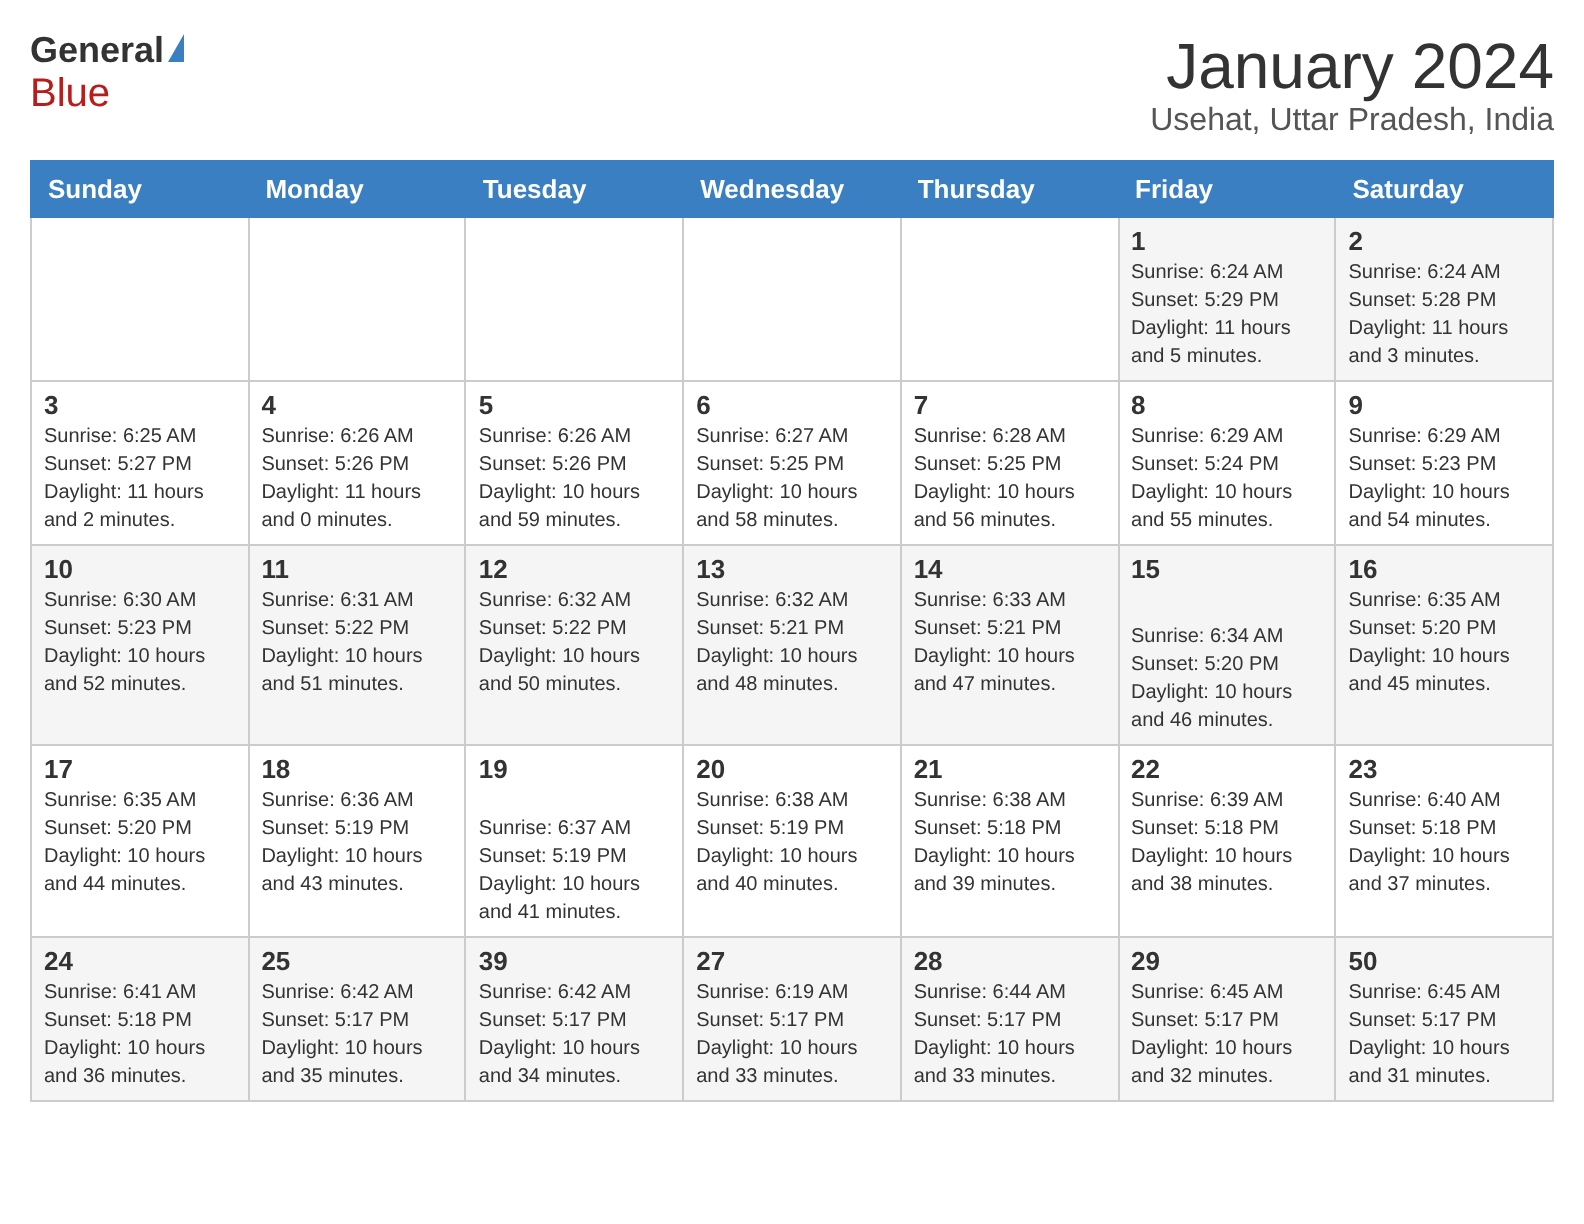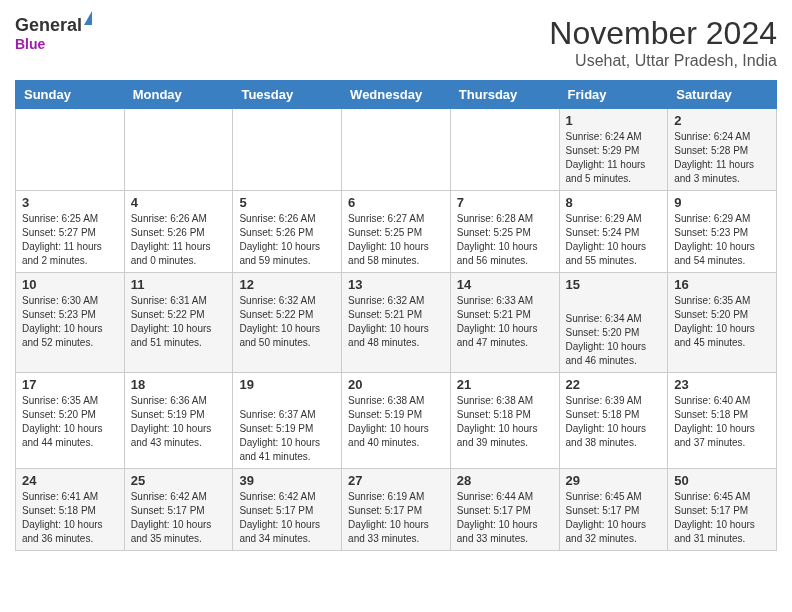--- a/index.html
+++ b/index.html
@@ -16,31 +16,31 @@
       align-items: flex-start;
       margin-bottom: 10px;
     }
     .logo {
       display: flex;
       flex-direction: column;
       align-items: flex-start;
     }
     .logo-text {
       display: flex;
-      align-items: flex-start;
+      align-items: center;
     }
     .logo-general {
       font-size: 18px;
       font-weight: bold;
       color: #333;
     }
     .logo-blue {
-      font-size: 14px;
-      font-weight: bold;
-      color: #a21caf;
+      font-size: 20px;
+      font-weight: normal;
+      color: #b91c1c;
     }
     .logo-icon {
       width: 0;
       height: 0;
       border-left: 8px solid transparent;
       border-bottom: 14px solid #3a7fc1;
       margin-left: 2px;
       margin-top: -4px;
     }
     .title-area {
@@ -103,21 +103,21 @@
 
 <div class="header-area">
   <div class="logo">
     <div class="logo-text">
       <span class="logo-general">General</span>
       <div class="logo-icon"></div>
     </div>
     <span class="logo-blue">Blue</span>
   </div>
   <div class="title-area">
-    <div class="month-title">November 2024</div>
+    <div class="month-title">January 2024</div>
     <div class="location-title">Usehat, Uttar Pradesh, India</div>
   </div>
 </div>
 
 <table>
   <thead>
     <tr>
     <th>Sunday</th>
         <th>Monday</th>
         <th>Tuesday</th>

